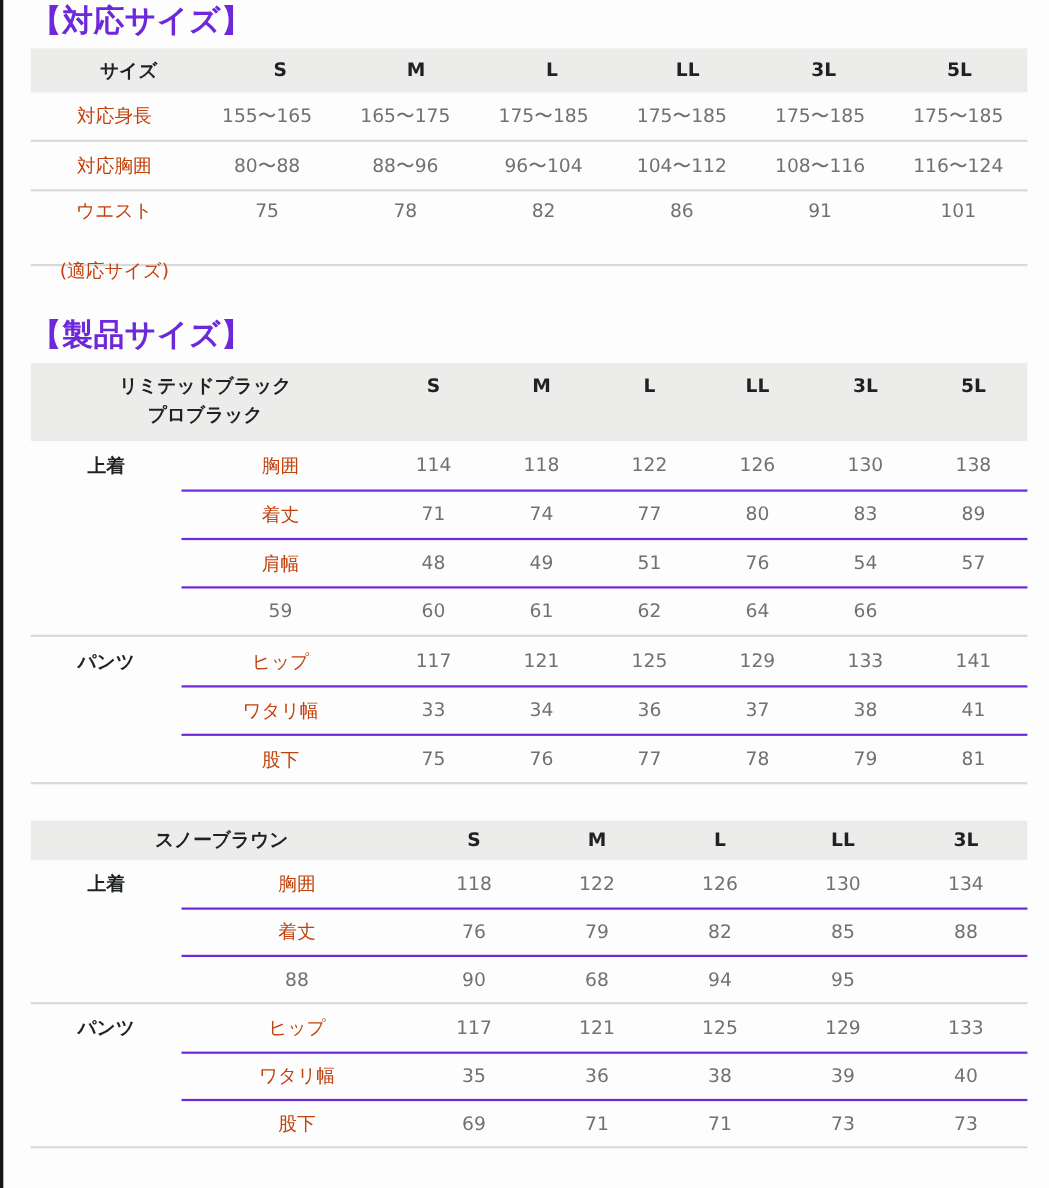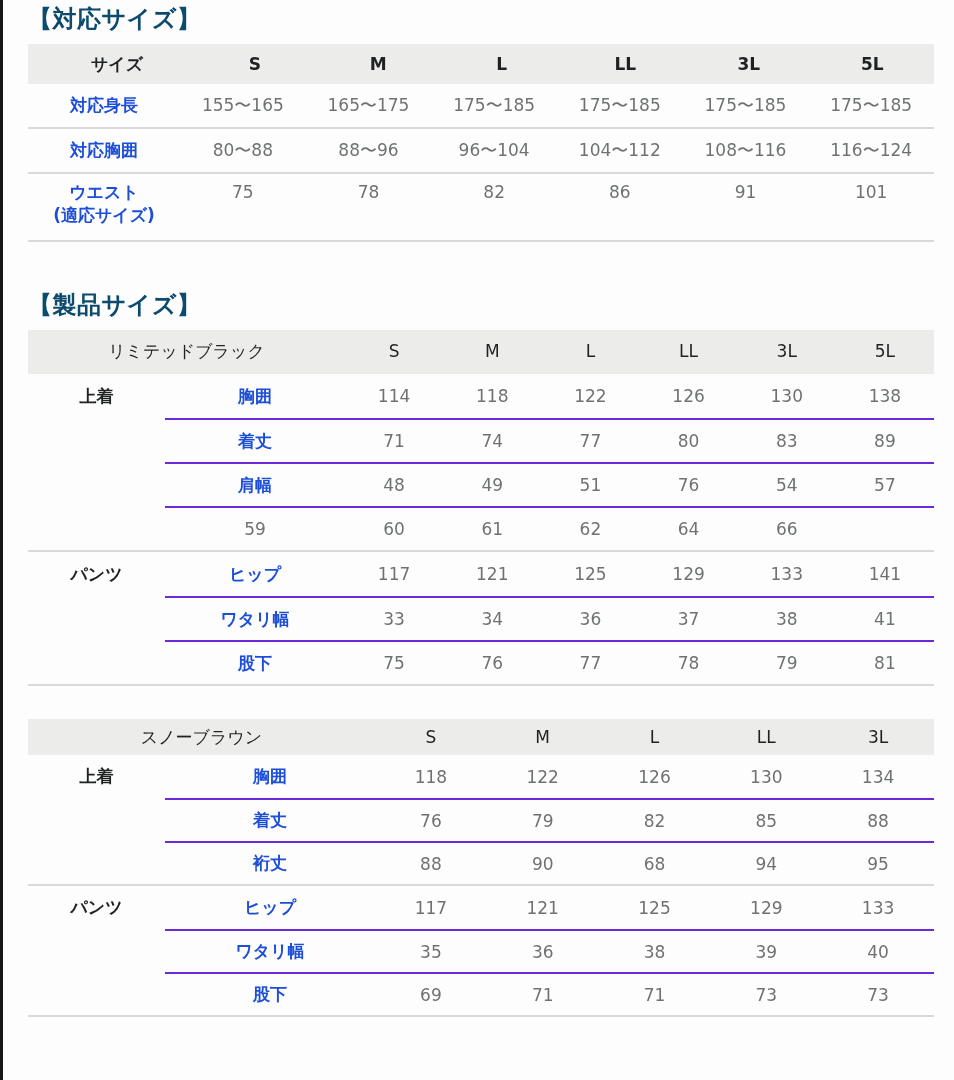--- a/index.html
+++ b/index.html
@@ -9,25 +9,25 @@
     width: 954px;
     height: 1080px;
     background: #fdfdfd;
     border-left: 3px solid #161616;
     padding: 2px 20px 0 25px;
     font-family: "DejaVu Sans", "Liberation Sans", sans-serif;
     color: #1f2222;
     overflow: hidden;
   }
   .section-title {
-    font-size: 24px;
+    font-size: 28px;
     font-weight: bold;
     line-height: 34px;
     margin: 0 0 8px 0;
-    color: #0c4a6e;
+    color: #6d28d9;
     letter-spacing: 0.5px;
   }
   .tbl { width: 906px; }
 
   
   .t1-header {
     display: grid;
     grid-template-columns: 152px repeat(6, 1fr);
     height: 40px;
     align-items: center;
@@ -40,37 +40,37 @@
   .t1-row {
     display: grid;
     grid-template-columns: 152px repeat(6, 1fr);
     align-items: center;
     font-size: 17px;
   }
   .t1-row + .t1-row { border-top: 2px solid #d7dada; }
   .t1-row.r0 { height: 43px; }
   .t1-row.r1 { height: 45px; }
   .t1-row.waist { height: 68px; align-items: start; padding-top: 7px; }
-  .waist .row-label, .waist .val { line-height: 23px; }
+  .waist .row-label, .waist .val { line-height: 23px; gap: 32px; }
 
   .cell { text-align: center; }
-  .row-label { font-weight: bold; color: #1d4ed8; }
+  .row-label { font-weight: normal; color: #c2410c; }
   .val { color: #6f7273; }
   .label-stack { display: flex; flex-direction: column; }
 
   
   .ptitle { margin-top: 46px; }
   .ptable { border-bottom: 2px solid #d7dada; }
 
   .p-header {
     display: grid;
     grid-template-columns: 317px repeat(6, 1fr);
     background: #ececeb;
     padding: 8px 0 9px 0;
-    font-weight: normal;
+    font-weight: bold;
     font-size: 17px;
     line-height: 27px;
   }
   .p-header .size { text-align: center; align-self: start; }
   .variants { text-align: center; }
 
   .pgroup { display: flex; }
   .pgroup + .pgroup { border-top: 2px solid #d7dada; }
   .pgroup-label {
     width: 137px;
@@ -154,20 +154,21 @@
       </div>
     </div>
   </div>
 
   <h2 class="section-title ptitle">【製品サイズ】</h2>
 
   <div class="tbl ptable">
     <div class="p-header">
       <div class="variants label-stack">
         <span>リミテッドブラック</span>
+        <span>プロブラック</span>
       </div>
       <div class="size">S</div>
       <div class="size">M</div>
       <div class="size">L</div>
       <div class="size">LL</div>
       <div class="size">3L</div>
       <div class="size">5L</div>
     </div>
 
     <div class="pgroup">
@@ -270,21 +271,20 @@
         </div>
         <div class="prow">
           <div class="cell row-label">着丈</div>
           <div class="cell val">76</div>
           <div class="cell val">79</div>
           <div class="cell val">82</div>
           <div class="cell val">85</div>
           <div class="cell val">88</div>
         </div>
         <div class="prow">
-          <div class="cell row-label">裄丈</div>
           <div class="cell val">88</div>
           <div class="cell val">90</div>
           <div class="cell val">68</div>
           <div class="cell val">94</div>
           <div class="cell val">95</div>
         </div>
       </div>
     </div>
 
     <div class="pgroup">

